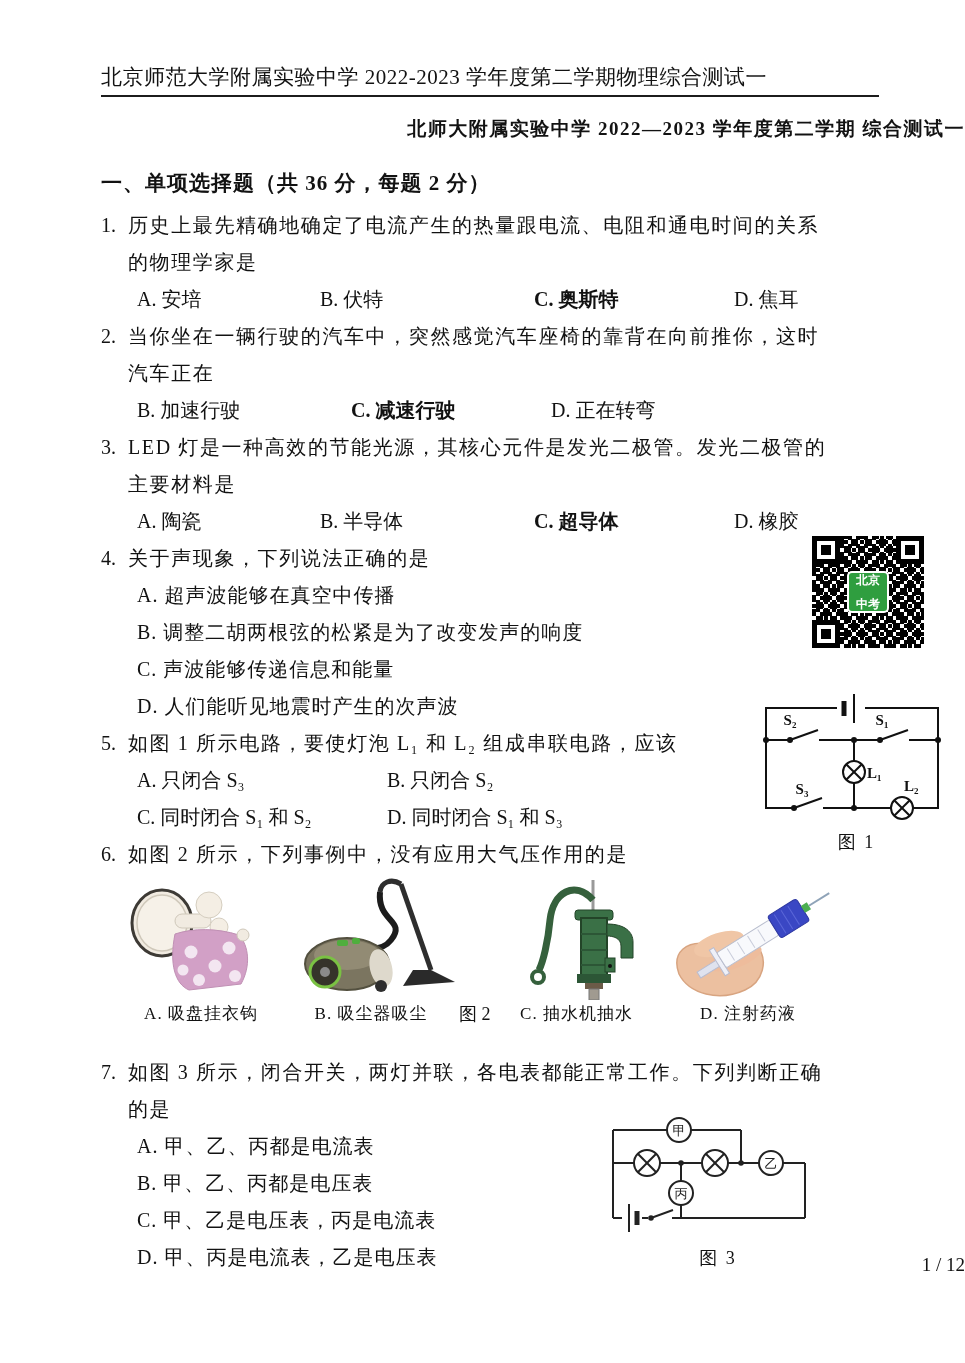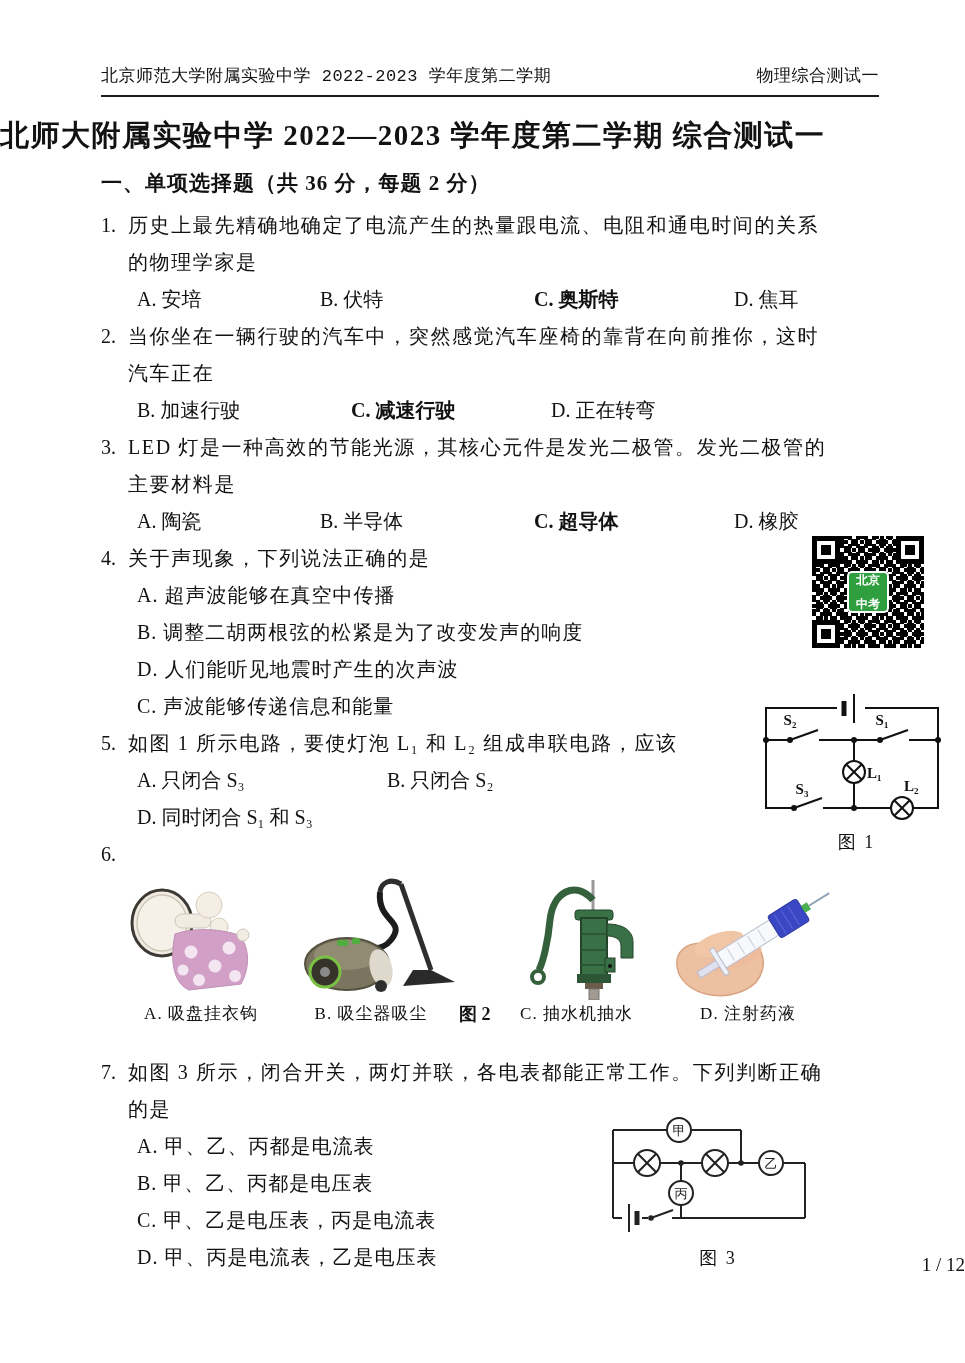--- a/index.html
+++ b/index.html
@@ -1,24 +1,24 @@
 <!DOCTYPE html>
 <html><head>
 <meta charset="utf-8">
 <style>
   html,body{margin:0;padding:0;background:#ffffff;}
   .page{position:relative;width:965px;height:1363px;background:#fff;overflow:hidden;
         font-family:"Liberation Serif","DejaVu Serif",serif;color:#121212;}
   
   .header{position:absolute;left:101px;right:86px;top:66px;display:flex;
-          justify-content:space-between;font-size:17px;line-height:22px;
-          padding-bottom:7px;border-bottom:2px solid #1c1c1c;letter-spacing:0.5px;font-family:Liberation Mono, monospace;}
-  
-  .title{position:absolute;top:116px;left:0;width:100%;text-align:left;
-         font-size:29px;font-weight:bold;letter-spacing:1.5px;}
+          justify-content:flex-start;font-size:21px;line-height:22px;
+          padding-bottom:7px;border-bottom:2px solid #1c1c1c;letter-spacing:0.5px;}
+  
+  .title{position:absolute;top:116px;left:0;width:100%;text-align:right;
+         font-size:19px;font-weight:bold;letter-spacing:1.5px;}
   .section-heading{position:absolute;top:169px;left:101px;font-size:21px;
          font-weight:bold;letter-spacing:1px;}
   
   .content{position:absolute;left:101px;top:207px;width:790px;font-size:20px;}
   .q-line{height:37px;line-height:37px;white-space:nowrap;}
   .q-line.stem{display:flex;}
   .q-num{display:inline-block;width:27px;flex:0 0 27px;}
   .stem-text{letter-spacing:1.6px;}
   .cont{padding-left:27px;letter-spacing:1.6px;}
   .opts{padding-left:36px;display:flex;}
@@ -26,21 +26,21 @@
   .opts .c2{width:214px;}
   .opts .c3{width:200px;font-weight:bold;}
   .opts .c5{width:250px;}
   .opt-block{padding-left:36px;letter-spacing:1px;}
   
   .pics{display:flex;margin:5px 0 0 16px;gap:0;height:150px;}
   .pic{display:flex;flex-direction:column;align-items:center;}
   .pic svg{display:block;}
   .pic figcaption{font-size:17px;margin-top:2px;letter-spacing:1px;}
   figure{margin:0;}
-  .fig2-label{align-self:flex-end;font-size:18px;padding:0 2px 2px 2px;font-weight:bold;}
+  .fig2-label{align-self:flex-end;font-size:18px;padding:0 2px 2px 2px;}
   .q7{margin-top:26px;}
   
   .qr{position:absolute;left:812px;top:536px;width:112px;height:112px;background-color:#fff;
       background-image:
         conic-gradient(#000 25%, transparent 0 50%, #000 0 75%, transparent 0),
         conic-gradient(#000 25%, transparent 0 50%, #000 0 75%, transparent 0);
       background-size:8px 8px,14px 14px;background-position:0 0,4px 3px;}
   .qf{position:absolute;width:18px;height:18px;background:#fff;border:5px solid #000;
       display:flex;align-items:center;justify-content:center;}
   .qf::after{content:"";width:10px;height:10px;background:#000;}
@@ -113,41 +113,43 @@
       </div>
     </div>
 
     <div>
       <div class="q-line stem">
         <span class="q-num">4.</span>
         <span class="stem-text">关于声现象，下列说法正确的是</span>
       </div>
       <div class="q-line opt-block">A. 超声波能够在真空中传播</div>
       <div class="q-line opt-block">B. 调整二胡两根弦的松紧是为了改变发声的响度</div>
+      <div class="q-line opt-block">C. 声波能够传递信息和能量</div>
       <div class="q-line opt-block">D. 人们能听见地震时产生的次声波</div>
-      <div class="q-line opt-block">C. 声波能够传递信息和能量</div>
     </div>
 
     <div>
       <div class="q-line stem">
         <span class="q-num">5.</span>
         <span class="stem-text">如图 1 所示电路，要使灯泡 L₁ 和 L₂ 组成串联电路，应该</span>
       </div>
       <div class="q-line opts">
         <span class="c5">A. 只闭合 S₃</span>
         <span>B. 只闭合 S₂</span>
       </div>
       <div class="q-line opts">
+        <span class="c5">C. 同时闭合 S₁ 和 S₂</span>
         <span>D. 同时闭合 S₁ 和 S₃</span>
       </div>
     </div>
 
     <div>
       <div class="q-line stem">
         <span class="q-num">6.</span>
+        <span class="stem-text">如图 2 所示，下列事例中，没有应用大气压作用的是</span>
       </div>
       <div class="pics">
 
         <figure class="pic">
           <svg width="168" height="122" viewBox="0 0 168 122">
             <ellipse cx="45" cy="45" rx="30" ry="33" fill="#f1ebe1" stroke="#3d3a35" stroke-width="3"></ellipse>
             <ellipse cx="45" cy="45" rx="25" ry="28" fill="#f6f1e8" stroke="#cfc8ba" stroke-width="1.5"></ellipse>
             <rect x="58" y="36" width="36" height="14" rx="7" fill="#f1ebe1" stroke="#cfc8ba"></rect>
             <circle cx="92" cy="27" r="13" fill="#f4eee4" stroke="#d5cec0"></circle>
             <circle cx="102" cy="49" r="9" fill="#f4eee4" stroke="#d5cec0"></circle>

